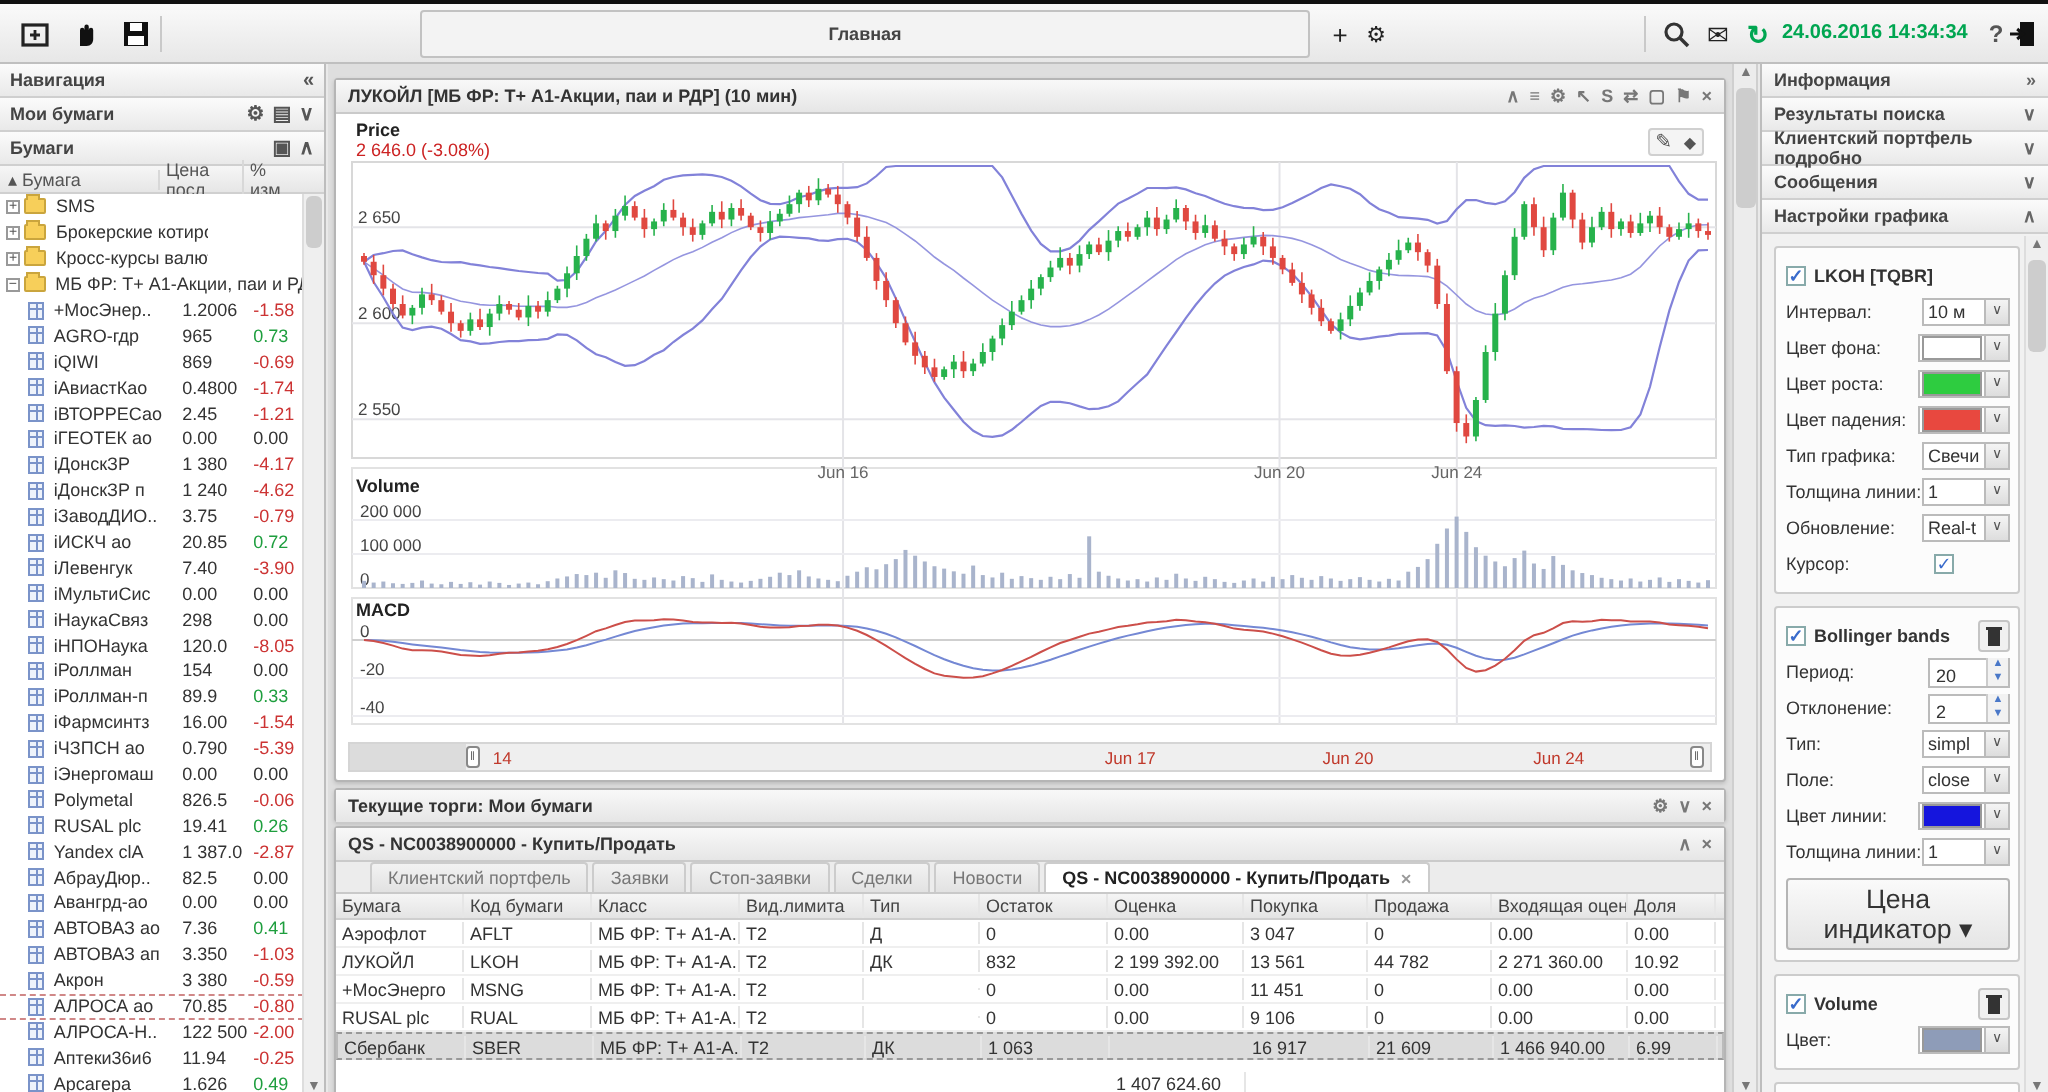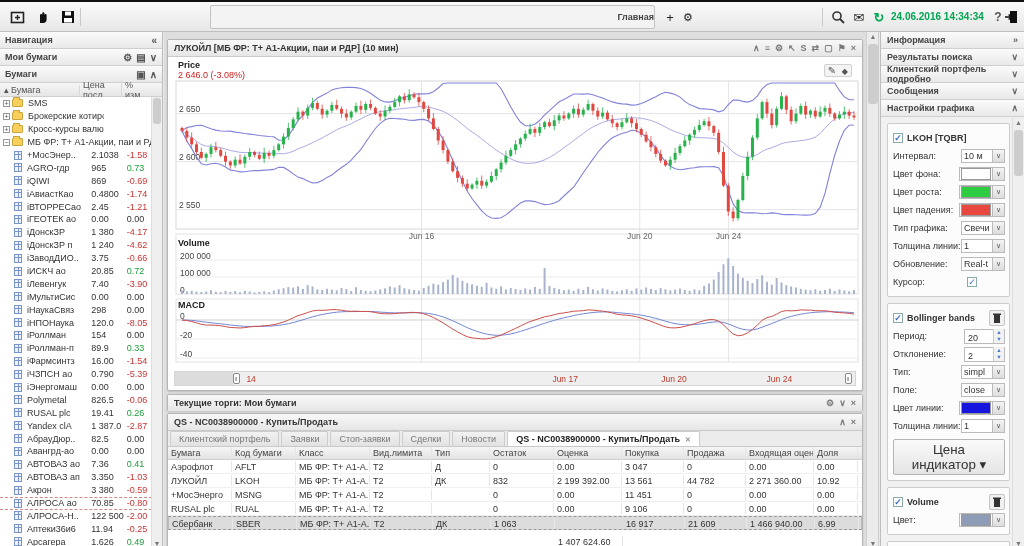--- a/index.html
+++ b/index.html
@@ -4,21 +4,21 @@
 <style>
   * { box-sizing: border-box; margin:0; padding:0; }
   html,body { width:1024px; height:546px; overflow:hidden; }
   body { font-family:"Liberation Sans", sans-serif; font-size:9px; color:#333; background:#e4e4e4; }
   #app { position:relative; width:1024px; height:546px; background:#e9e9e9; border-top:2px solid #111; }
 
   
   #toolbar { position:absolute; left:0; top:0; width:1024px; height:30px; background:linear-gradient(#fafafa,#e7e7e7); border-bottom:1px solid #bfbfbf; }
   .tbtn { position:absolute; top:5px; width:20px; height:20px; display:flex; align-items:center; justify-content:center; color:#222; }
   .tb-divider { position:absolute; top:6px; width:1px; height:18px; background:#c9c9c9; }
-  #main-tab { position:absolute; left:210px; top:3px; width:445px; height:24px; background:#f3f3f3; border:1px solid #c2c2c2; border-radius:2px; display:flex; align-items:center; justify-content:flex-end; font-weight:bold; color:#444; }
+  #main-tab { position:absolute; left:210px; top:3px; width:445px; height:24px; background:#f3f3f3; border:1px solid #c2c2c2; border-radius:2px; display:flex; align-items:center; justify-content:center; font-weight:bold; color:#444; }
   #tab-add { left:660px; font-size:13px; }
   #tab-gear { left:678px; font-size:11px; }
   #dt { position:absolute; left:891px; top:9px; color:#00a651; font-weight:bold; font-size:10px; }
   #help-btn { left:988px; font-size:12px; font-weight:bold; color:#555; }
 
   
   #left { position:absolute; left:0; top:30px; width:163px; height:516px; background:#f4f4f4; border-right:1px solid #bdbdbd; }
   .lhdr { height:17px; background:linear-gradient(#fbfbfb,#e9e9e9); border-bottom:1px solid #cfcfcf; display:flex; align-items:center; padding:0 5px; font-weight:bold; color:#444; }
   .lhdr .sp { flex:1; }
   .lhdr .hicon { color:#555; font-size:10px; margin-left:4px; }
@@ -53,21 +53,21 @@
   #chart-win { left:3px; top:7px; width:696px; height:352px; }
   #chart-svg { display:block; }
   .draw-icons { position:absolute; right:10px; top:24px; color:#555; font-size:10px; background:#f4f4f4; border:1px solid #d0d0d0; border-radius:2px; padding:0 3px; }
   #navigator { position:absolute; left:6px; right:6px; bottom:4px; height:15px; background:#efefef; border:1px solid #d5d5d5; }
   #nav-dark { position:absolute; left:0; top:0; bottom:0; width:8.5%; background:#dcdcdc; }
   .nav-handle { position:absolute; top:1px; width:7px; height:11px; background:#fff; border:1px solid #888; border-radius:2px; color:#666; font-size:6px; text-align:center; line-height:10px; }
   .nav-lbl { position:absolute; top:2px; color:#c0392b; font-size:8.5px; }
 
   #quotes-hdr { left:3px; top:362px; width:696px; height:17px; }
   #trade-win { left:3px; top:381px; width:696px; height:135px; }
-  #trade-tabs { height:16px; display:flex; background:#ececec; border-bottom:1px solid #c9c9c9; padding-left:2px; }
+  #trade-tabs { height:16px; display:flex; background:#ececec; border-bottom:1px solid #c9c9c9; padding-left:17px; }
   .ttab { padding:2px 8px 0; margin-right:2px; color:#777; background:linear-gradient(#f2f2f2,#e2e2e2); border:1px solid #ccc; border-bottom:none; border-radius:2px 2px 0 0; white-space:nowrap; }
   .ttab.active { background:#fff; color:#222; font-weight:bold; }
   .ttab .tx { color:#999; margin-left:5px; font-size:7px; }
   #ttable { width:100%; }
   .thr { display:flex; height:13px; background:linear-gradient(#f5f5f5,#e4e4e4); border-bottom:1px solid #cfcfcf; color:#444; }
   .tdr { display:flex; height:14px; border-bottom:1px solid #efefef; background:#fff; align-items:center; }
   .tdr.sel { background:#dcdcdc; border-top:1px dashed #999; border-bottom:1px dashed #999; }
   .tc { padding:1px 3px 0; overflow:hidden; white-space:nowrap; border-right:1px solid #e6e6e6; }
 
   
@@ -192,21 +192,21 @@
           <span class="nm">Кросс-курсы валют</span>
         </div>
         <div class="trow">
           <span class="expander">−</span>
           <span class="folder"></span>
           <span class="nm" style="width:130px">МБ ФР: Т+ А1-Акции, паи и РДР</span>
         </div>
         <div class="trow">
           <span class="sheet"></span>
           <span class="nm">+МосЭнер..</span>
-          <span class="pr">2.1038</span>
+          <span class="pr">1.2006</span>
           <span class="ch neg">-1.58</span>
         </div>
         <div class="trow">
           <span class="sheet"></span>
           <span class="nm">AGRO-гдр</span>
           <span class="pr">965</span>
           <span class="ch pos">0.73</span>
         </div>
         <div class="trow">
           <span class="sheet"></span>
@@ -241,21 +241,21 @@
         <div class="trow">
           <span class="sheet"></span>
           <span class="nm">iДонскЗР п</span>
           <span class="pr">1 240</span>
           <span class="ch neg">-4.62</span>
         </div>
         <div class="trow">
           <span class="sheet"></span>
           <span class="nm">iЗаводДИО..</span>
           <span class="pr">3.75</span>
-          <span class="ch neg">-0.66</span>
+          <span class="ch neg">-0.79</span>
         </div>
         <div class="trow">
           <span class="sheet"></span>
           <span class="nm">iИСКЧ ао</span>
           <span class="pr">20.85</span>
           <span class="ch pos">0.72</span>
         </div>
         <div class="trow">
           <span class="sheet"></span>
           <span class="nm">iЛевенгук</span>

